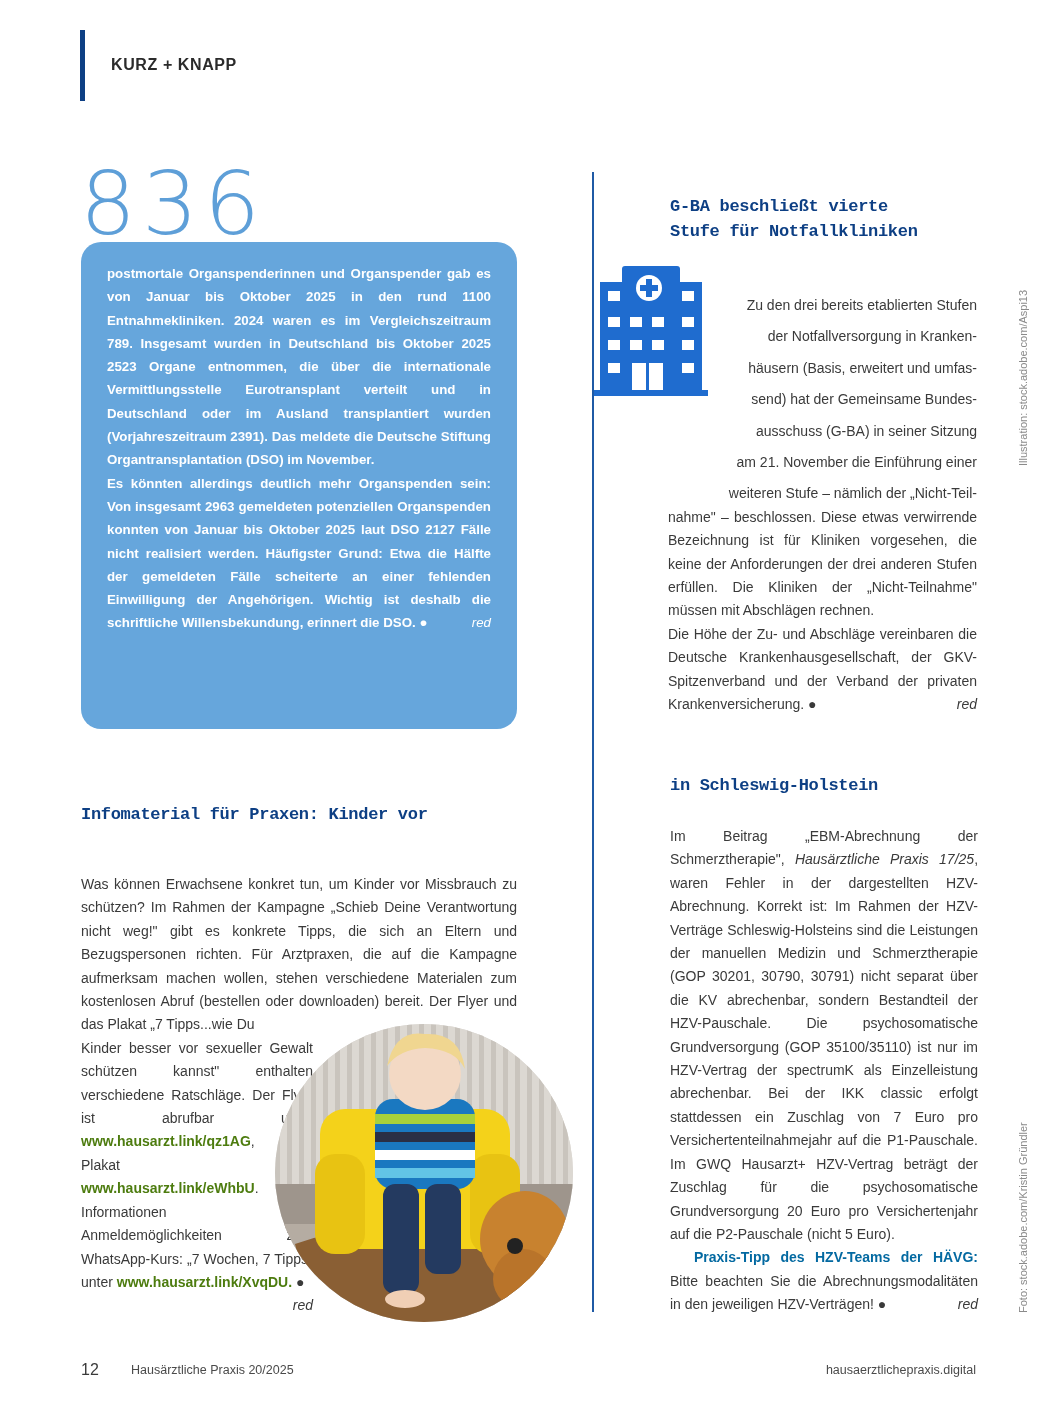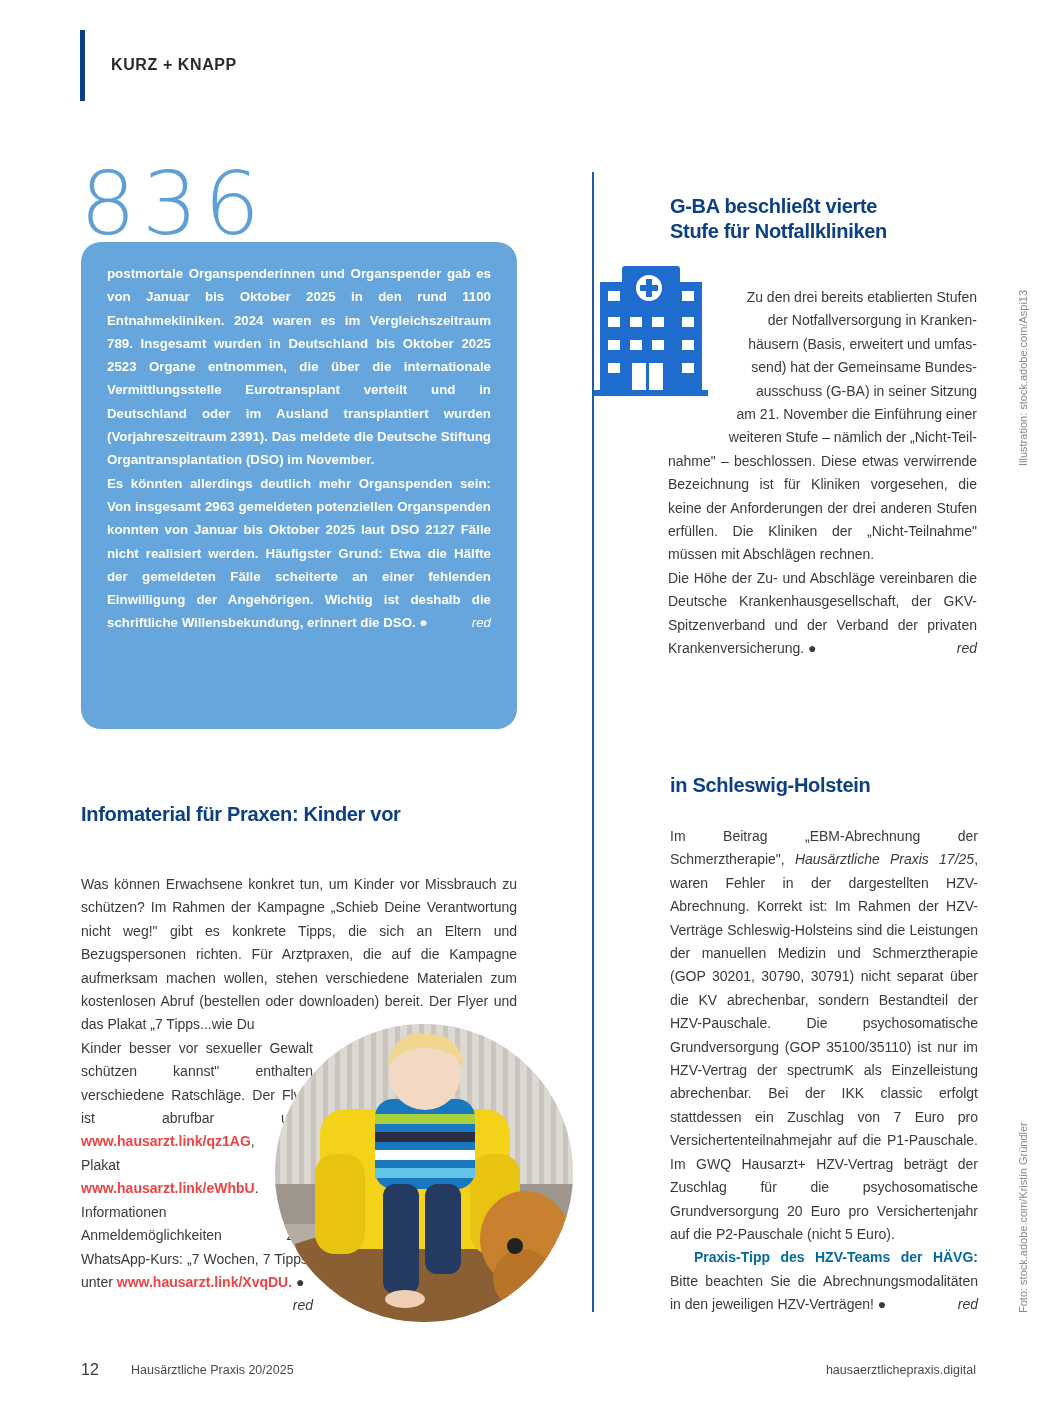--- a/index.html
+++ b/index.html
@@ -14,36 +14,36 @@
   .info-box { position: absolute; left: 81px; top: 242px; width: 436px; height: 487px; background: #66a6dc; padding: 20px 26px 0 26px; color: #ffffff; font-weight: bold; font-size: 13.3px; line-height: 23.3px; border-radius: 20px; }
   .info-box p { text-align: justify; }
   .info-box .sig { float: right; font-style: italic; font-weight: normal; }
   .info-box .dot { font-weight: bold; }
   .info-box .resources { margin-top: 23px; }
   .info-box .link-row { display: flex; align-items: center; gap: 6px; }
   .globe { width: 18px; height: 18px; display: inline-block; }
 
   .divider-v { position: absolute; left: 592px; top: 172px; width: 2px; height: 1140px; background: #1f5aa5; }
 
-  h2.head { color: #0d3f84; font-size: 20px; line-height: 25px; font-weight: bold; letter-spacing: -0.3px; }
+  h2.head { color: #0d3f84; font-size: 17px; line-height: 25px; font-weight: bold; letter-spacing: -0.3px; font-family: Liberation Mono, monospace; }
 
   .gba-title { position: absolute; left: 670px; top: 194px; width: 330px; }
   .hospital { position: absolute; left: 594px; top: 266px; width: 114px; height: 130px; }
   .gba-body { position: absolute; left: 668px; top: 286px; width: 309px; font-size: 14px; line-height: 23.4px; color: #3a3a3a; }
   .gba-body .line { display: block; white-space: nowrap; }
-  .gba-body .r { text-align: right; }
+  .gba-body .r { text-align: right; margin-top: 8px; }
 
   .erratum-title { position: absolute; left: 670px; top: 748px; width: 330px; }
   .erratum-body { position: absolute; left: 670px; top: 825px; width: 308px; font-size: 14px; line-height: 23.4px; text-align: justify; color: #3a3a3a; }
   .sig-italic { float: right; font-style: italic; }
 
   .info-title { position: absolute; left: 81px; top: 802px; width: 440px; }
   .info-body { position: absolute; left: 81px; top: 873px; width: 436px; font-size: 14px; line-height: 23.4px; text-align: justify; color: #3a3a3a; }
   .info-body .narrow { width: 232px; }
-  .info-body a, .erratum-body b, .info-body b { color: #ef4444; font-weight: bold; text-decoration: none; }
+  .info-body a, .erratum-body b, .info-body b { color: #4d7c0f; font-weight: bold; text-decoration: none; }
   .erratum-body b { color: #0369a1; padding-left: 24px; }
 
   .photo { position: absolute; left: 275px; top: 1024px; width: 298px; height: 298px; border-radius: 50%; overflow: hidden; background: #d9d5d0; }
 
   .credit { position: absolute; font-size: 11px; color: #8a8a8a; transform: rotate(-90deg); transform-origin: left top; white-space: nowrap; }
 
   .footer-page { position: absolute; left: 81px; top: 1361px; font-size: 16px; color: #3a3a3a; }
   .footer-mag { position: absolute; left: 131px; top: 1363px; font-size: 12.5px; color: #4a4a4a; }
   .footer-url { position: absolute; right: 82px; top: 1363px; font-size: 12.5px; color: #4a4a4a; }
 </style>

